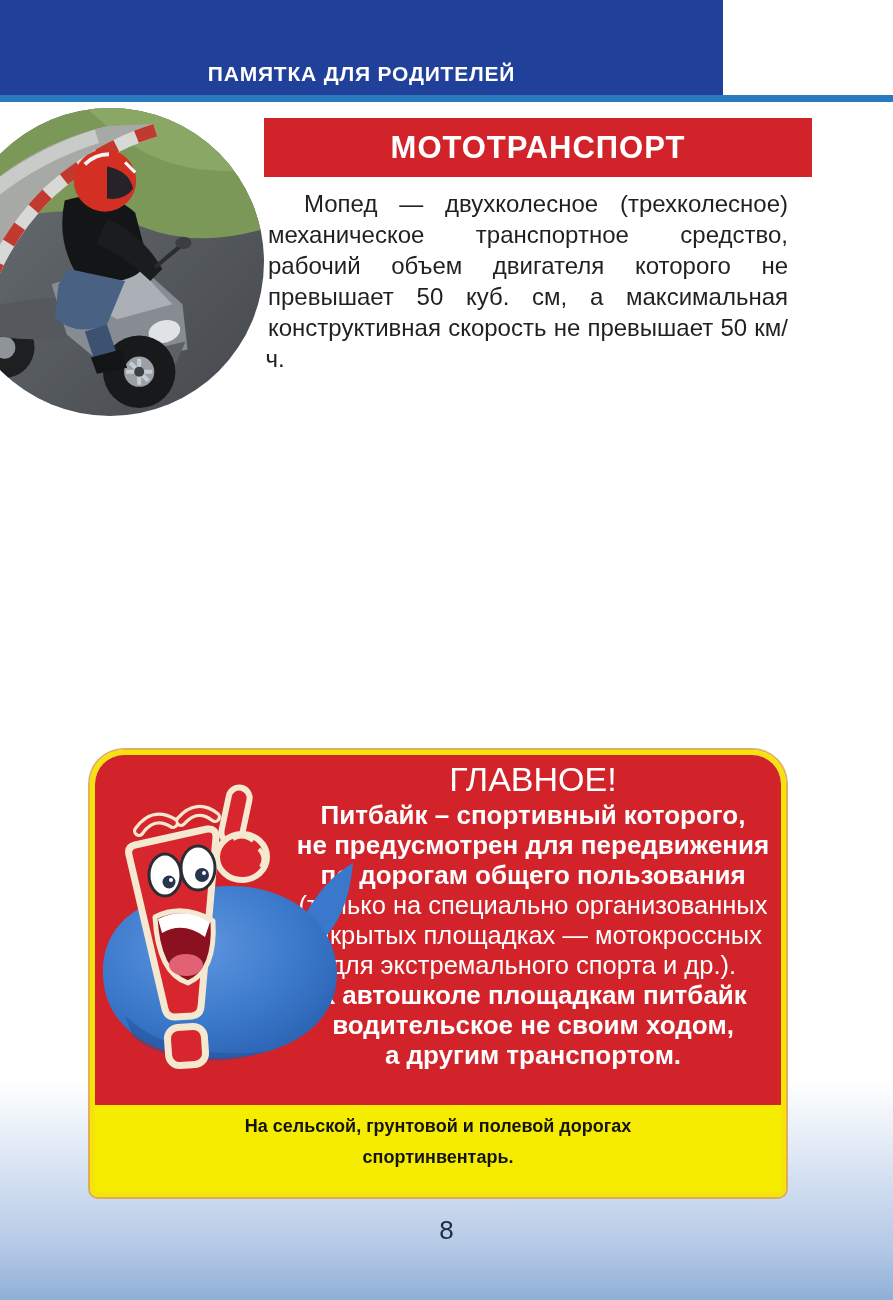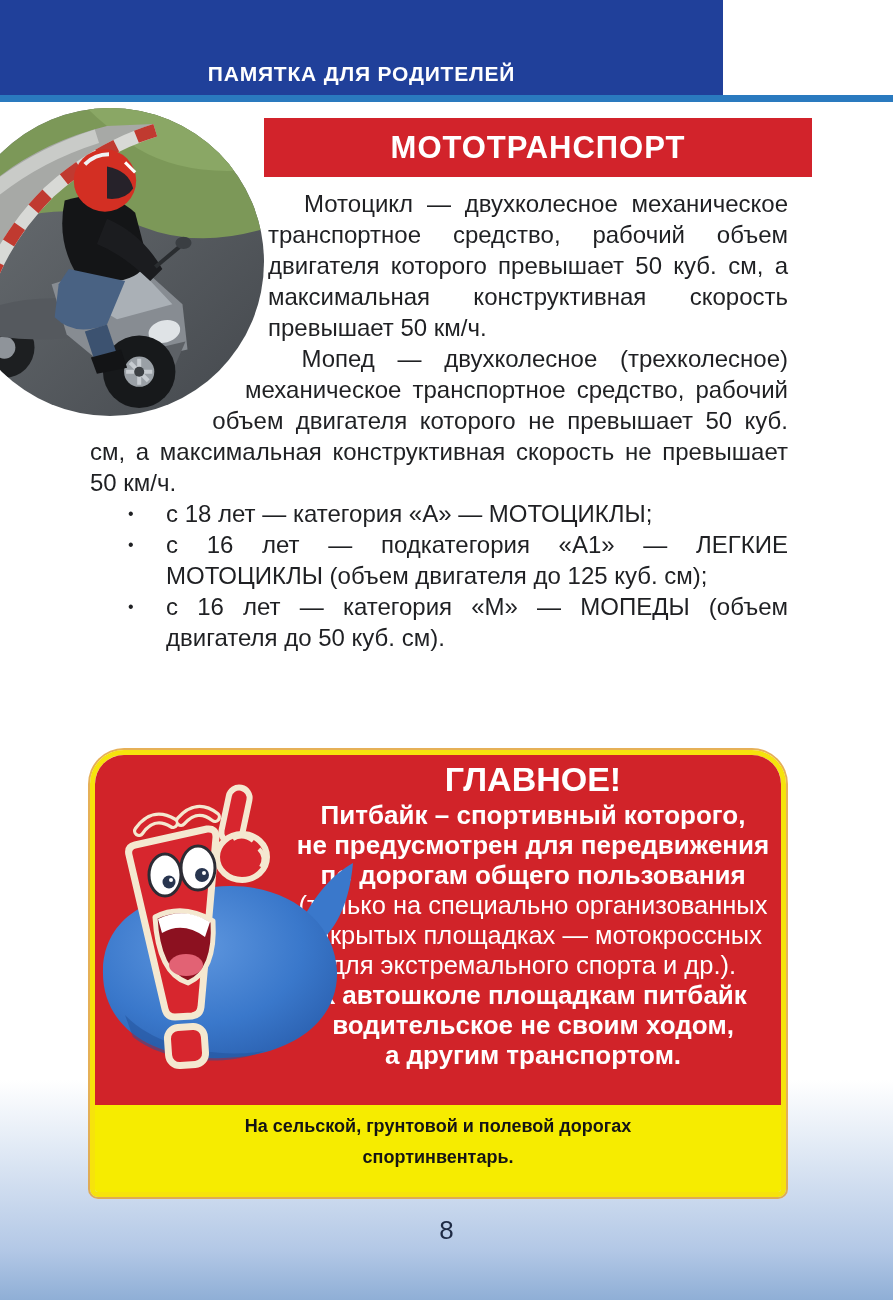--- a/index.html
+++ b/index.html
@@ -29,21 +29,21 @@
   .body-text p.bold{font-weight:700;}
   .license-list{margin:0;padding:0;list-style:none;}
   .license-list li{position:relative;padding-left:76px;text-indent:0;}
   .license-list li::before{content:"•";position:absolute;left:38px;top:0;font-size:16px;line-height:31px;color:#1f2023;}
   
   .warning-box{position:absolute;left:90px;top:750px;width:696px;height:447px;box-sizing:border-box;
     border:5px solid #f6e30c;border-radius:34px 34px 8px 8px;overflow:hidden;z-index:4;
     box-shadow:0 0 0 2px rgba(226,162,58,.85);}
   .warning-red{position:relative;width:100%;height:350px;background:#d12329;}
   .warning-content{margin-left:190px;padding-top:3px;text-align:center;color:#ffffff;}
-  .warning-title{font-size:34px;font-weight:700;line-height:42px;}
+  .warning-title{font-size:34px;font-weight:400;line-height:42px;}
   .wline{font-size:25.5px;line-height:30px;white-space:nowrap;}
   .wline.bold{font-weight:700;font-size:26px;}
   .warning-yellow{width:100%;height:87px;background:#f6ec00;text-align:center;padding-top:6px;box-sizing:border-box;}
   .yline{color:#141414;font-weight:700;font-size:18px;line-height:31px;white-space:nowrap;}
   .mascot{position:absolute;left:0;top:20px;width:300px;height:330px;}
   
   .page-number{position:absolute;left:0;top:1215px;width:893px;text-align:center;
     font-size:26px;color:#1e2a44;z-index:2;}
 </style>
 </head>
@@ -100,27 +100,21 @@
       <ellipse cx="226" cy="134" rx="8" ry="6" fill="#3a3e42"></ellipse>
       <circle cx="148" cy="72" r="31" fill="#d32f23"></circle>
       <path d="M150,58 Q172,62 176,80 Q168,92 150,90 Z" fill="#26222a"></path>
       <path d="M128,56 Q138,46 152,46" stroke="#f0f2f4" stroke-width="4" fill="none"></path>
       <path d="M168,54 l10,10" stroke="#ffffff" stroke-width="3"></path>
     </svg>
   </div>
 
   <div class="body-text">
     <div class="circle-spacer"></div>
-    <p>Мотоцикл — двухколесное механическое транспортное средство, рабочий объем двигателя которого превышает 50 куб. см, а максимальная конструктивная скорость превышает 50 км/ч.</p>
     <p>Мопед — двухколесное (трехколесное) механическое транспортное средство, рабочий объем двигателя которого не превышает 50 куб. см, а максимальная конструктивная скорость не превышает 50 км/ч.</p>
-    <ul class="license-list">
-      <li>с 18 лет — категория «А» — МОТОЦИКЛЫ;</li>
-      <li>с 16 лет — подкатегория «А1» — ЛЕГКИЕ МОТОЦИКЛЫ (объем двигателя до 125 куб. см);</li>
-      <li>с 16 лет — категория «М» — МОПЕДЫ (объем двигателя до 50 куб. см).</li>
-    </ul>
   </div>
 
   <div class="warning-box">
     <div class="warning-red">
       <div class="warning-content">
         <div class="warning-title">ГЛАВНОЕ!</div>
         <div class="wline bold">Питбайк – спортивный которого,</div>
         <div class="wline bold">не предусмотрен для передвижения</div>
         <div class="wline bold">по дорогам общего пользования</div>
         <div class="wline">(только на специально организованных</div>

